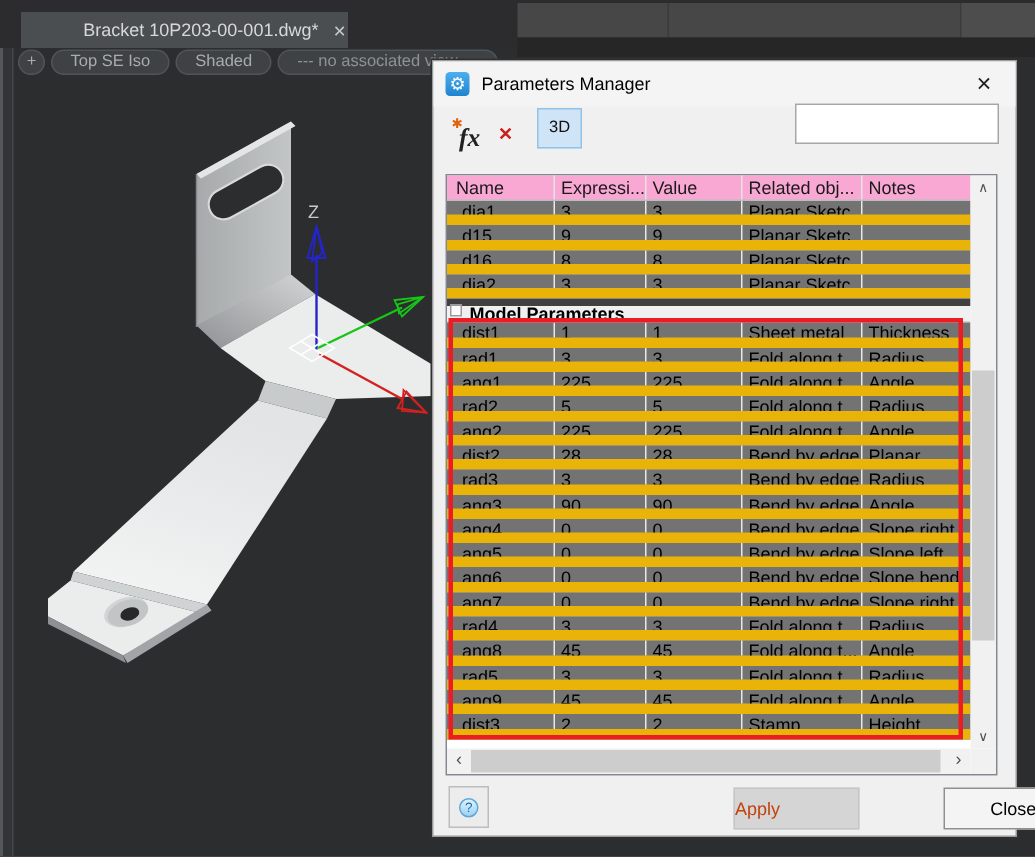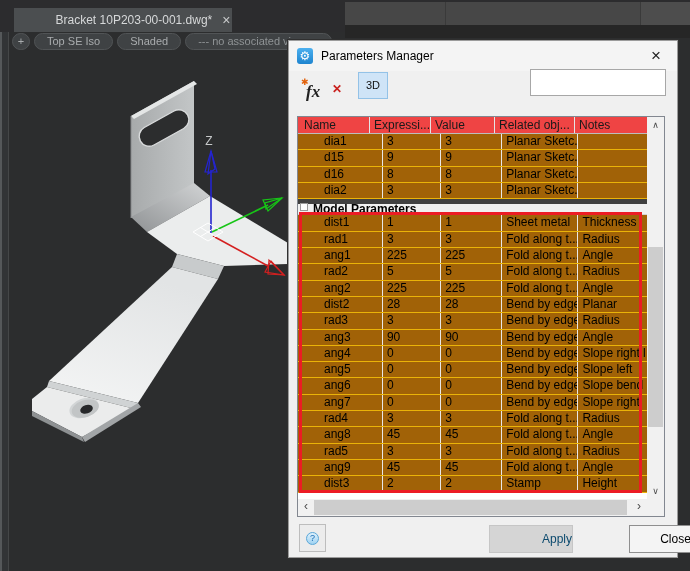--- a/index.html
+++ b/index.html
@@ -48,27 +48,27 @@
              font-weight:bold; font-size:12px; text-align:center; line-height:18px; }
   #btn-3d { position:absolute; left:69px; top:1px; width:30px; height:27px; background:#cfe4f7;
             border:1px solid #93c2e7; color:#111; font-size:11px; text-align:center; line-height:25px; }
   #filter-box { position:absolute; left:241px; top:-2px; width:136px; height:27px; background:#fff;
                 border:1px solid #a7a7a7; font-size:12px; padding:0 4px; }
 
   
   #ptable { position:absolute; left:8px; top:75px; width:368px; height:401px; background:#fff;
             border:1px solid #828790; }
   #thead { position:absolute; left:0; top:0; right:17px; height:17px; display:flex;
-           border-bottom:1px solid #bdbdbd; background:#ef4444; }
+           border-bottom:1px solid #bdbdbd; background:#f9a8d4; }
   .hc { font-size:12px; color:#1a1a1a; line-height:16px; padding-left:4px; border-right:1px solid #e4e4e4;
         white-space:nowrap; overflow:hidden; }
   .hc:last-child { border-right:none; }
   .w-name{width:72px;} .w-expr{width:61px;} .w-val{width:64px;} .w-rel{width:80px;} .w-notes{width:72px;}
   #rows { position:absolute; left:0; top:17px; right:17px; }
-  .trow { display:flex; height:16.3px; border-bottom:1px solid #eab308; background:#a16207;padding-left:16px; }
+  .trow { display:flex; height:16.3px; border-bottom:7px solid #eab308; background:#737373; }
   .tc { font-size:12px; color:#000; line-height:15px; padding-left:4px; border-right:1px solid #e8e8e8;
         white-space:nowrap; overflow:hidden; }
   .tc:last-child { border-right:none; }
   .tc-name { padding-left:10px; }
   #group-row { height:16.3px; background:#f0f0f0; border-top:5px solid #404040; border-bottom:1px solid #d2d2d2;
                display:flex; align-items:center; }
   #group-box { width:8px; height:8px; border:1px solid #9a9a9a; background:#fdfdfd; margin:0 5px 4px 2px; }
   #group-label { font-weight:bold; font-size:12px; color:#000; line-height:14px; }
 
   
@@ -86,21 +86,21 @@
 
   #red-rect { position:absolute; left:10px; top:171px; width:343px; height:281px;
               border:3px solid #ec1c24; pointer-events:none; z-index:5; }
 
   
   #btn-help { position:absolute; left:10px; top:483px; width:27px; height:28px; background:#ececec;
               border:1px solid #bdbdbd; display:flex; align-items:center; justify-content:center; }
   #help-ico { width:13px; height:13px; border-radius:50%; background:linear-gradient(#dff1fc,#9fd2f1);
               border:1px solid #5aa7d8; color:#1a6db5; font-size:9px; line-height:11px; text-align:center; }
   #btn-apply { position:absolute; left:200px; top:484px; width:84px; height:28px; background:#d5d5d5;
-               border:1px solid #c6c6c6; color:#0c4a6e; font-size:12px; text-align:right; line-height:26px; }
+               border:1px solid #c6c6c6; color:#c2410c; font-size:12px; text-align:left; line-height:26px; }
   #btn-close { position:absolute; left:292px; top:484px; width:93px; height:28px; background:#f4f4f4;
                border:1px solid #8f8f8f; color:#000; font-size:12px; text-align:center; line-height:26px;margin-left:48px; }
 </style>
 </head>
 <body>
 
 <div id="stage">
 
   <div id="header">
     <div id="ribbon-bar">

